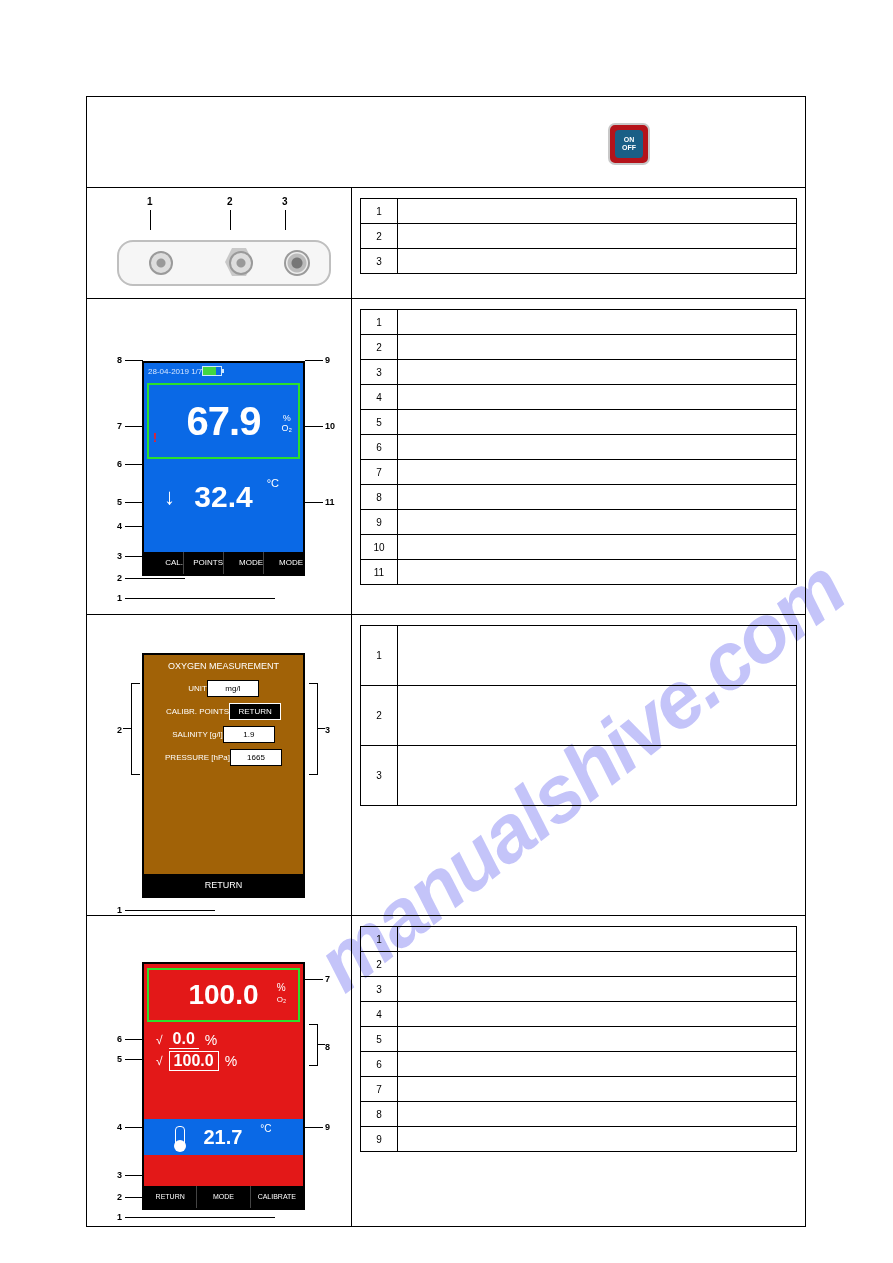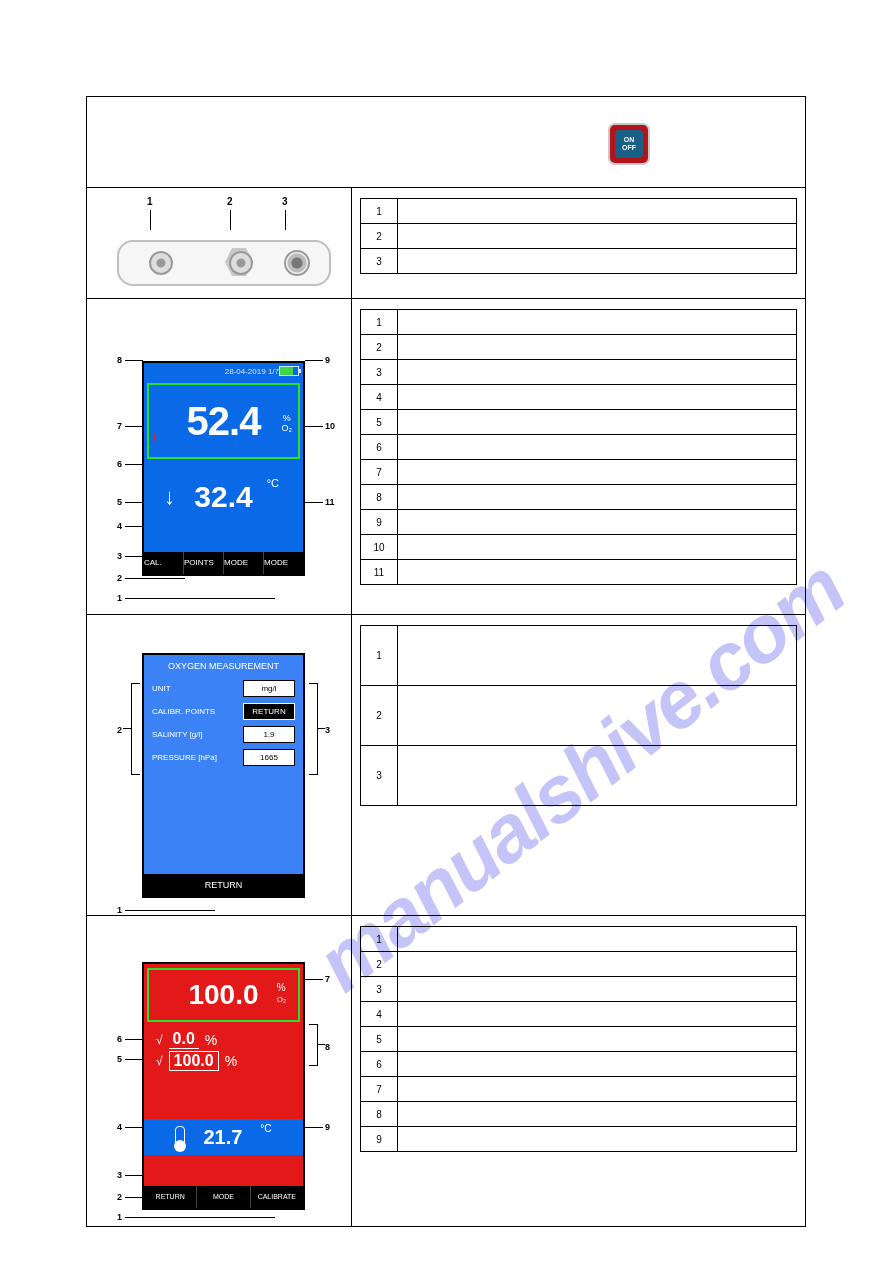--- a/index.html
+++ b/index.html
@@ -23,43 +23,43 @@
   .p1{left:30px}.p2{left:110px}.p3{left:165px;width:22px;height:22px;top:8px;background:radial-gradient(circle,#777 0 5px,#bbb 6px 9px,#eee 10px 100%)}
   .hex{position:absolute;left:106px;top:6px;width:28px;height:28px;background:#c9c9c9;clip-path:polygon(25% 0,75% 0,100% 50%,75% 100%,25% 100%,0 50%)}
   .clbl{position:absolute;top:8px;font:700 10px Arial}
   .c1{left:60px}.c2{left:140px}.c3{left:195px}
   .tick{position:absolute;width:1px;height:20px;background:#000}
   .t1{left:63px;top:22px}.t2{left:143px;top:22px}.t3{left:198px;top:22px}
   
   .r2{height:315px}
   .dev{position:absolute;left:55px;width:163px;border:2px solid #000;box-sizing:border-box}
   .dev2{top:62px;height:215px;background:#0a69e6}
-  .statusbar{height:16px;background:#0a69e6;display:flex;justify-content:flex-end;align-items:center;padding:0 4px}
+  .statusbar{height:16px;background:#0a69e6;display:flex;justify-content:flex-start;align-items:center;padding:0 4px}
   .statusbar span{color:#d5e6ff;font:8px Arial}
   .batt{width:18px;height:8px;border:1px solid #cfe9ff;position:relative}
   .batt::after{content:'';position:absolute;right:-3px;top:2px;width:2px;height:4px;background:#cfe9ff}
   .batt i{display:block;width:70%;height:100%;background:#42d642}
   .mainval{border:2px solid #2be02b;margin:4px 3px;height:72px;background:#0a69e6;display:flex;align-items:center;justify-content:center;position:relative}
   .mainval .big{color:#fff;font:700 40px/1 Arial;letter-spacing:-1px}
   .mainval .unit{position:absolute;right:6px;top:28px;color:#fff;font:9px Arial;text-align:center}
   .exmark{position:absolute;left:4px;top:46px;color:#ff1a1a;font:700 12px Arial}
   .subval{height:48px;margin-top:14px;display:flex;align-items:center;justify-content:center;color:#fff;position:relative}
   .subval .arrow{position:absolute;left:20px;font:22px Arial}
   .subval .num{font:700 30px Arial}
   .subval .deg{position:absolute;right:24px;top:4px;font:11px Arial}
   .btnbar{position:absolute;bottom:0;left:0;right:0;height:22px;display:flex;background:#000}
-  .btnbar div{flex:1;border-right:1px solid #444;color:#fff;font:8px/22px Arial;text-align:left}
+  .btnbar div{flex:1;border-right:1px solid #444;color:#fff;font:8px/22px Arial;text-align:right}
   .btnbar div:last-child{border-right:none}
   .lead{position:absolute;font:700 9px Arial}
   .leadline{position:absolute;background:#000;height:1px}
   
   .r3{height:300px}
-  .dev3{top:38px;height:245px;background:#3b82f6}
+  .dev3{top:38px;height:245px;background:#a16207}
   .o-title{color:#fff;font:9px Arial;text-align:center;padding:6px 0}
-  .o-row{display:flex;align-items:center;padding:3px 8px;justify-content:space-between}
+  .o-row{display:flex;align-items:center;padding:3px 8px;justify-content:center}
   .o-row label{color:#fff;font:8px Arial}
   .o-row .fld{width:50px;height:15px;background:#fff;border:1px solid #000;font:8px/15px Arial;text-align:center}
   .o-row .fld.black{background:#000;color:#fff;border-color:#fff}
   .ret3{position:absolute;bottom:0;left:0;right:0;height:22px;background:#000;color:#fff;font:9px/22px Arial;text-align:center}
   
   .r4{height:310px}
   .dev4{top:46px;height:248px;background:#e31818}
   .d4-top{border:2px solid #2be02b;margin:4px 3px 0;height:50px;display:flex;align-items:center;justify-content:center;color:#fff;position:relative}
   .d4-top .v{font:700 28px Arial}
   .d4-top .u{position:absolute;right:12px;top:12px;font:10px Arial}
@@ -161,21 +161,21 @@
 
         <div class="dev dev2">
           <div class="statusbar">
             <span>28-04-2019   1/7</span>
             <span class="batt">
                 <i></i>
               </span>
           </div>
           <div class="mainval">
             <span class="exmark">!</span>
-            <span class="big">52.4</span>
+            <span class="big">67.9</span>
             <span class="unit"><span>%</span><br><span>O₂</span></span>
           </div>
           <div class="subval">
             <span class="arrow">↓</span>
             <span class="num">32.4</span>
             <span class="deg">°C</span>
           </div>
           <div class="btnbar">
             <div>CAL.</div>
             <div>POINTS</div>

